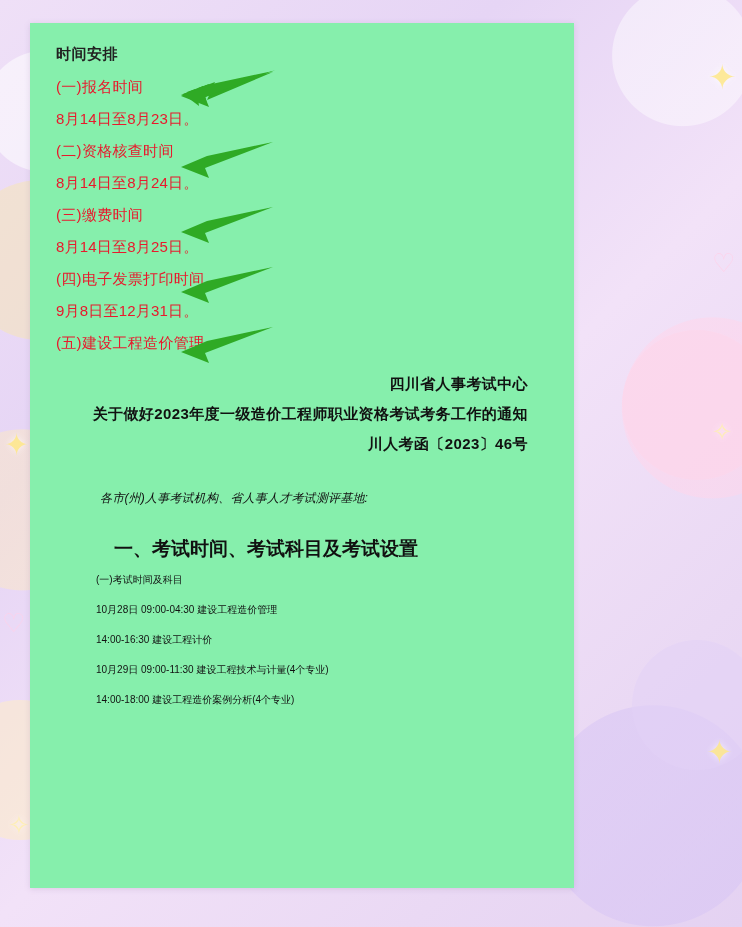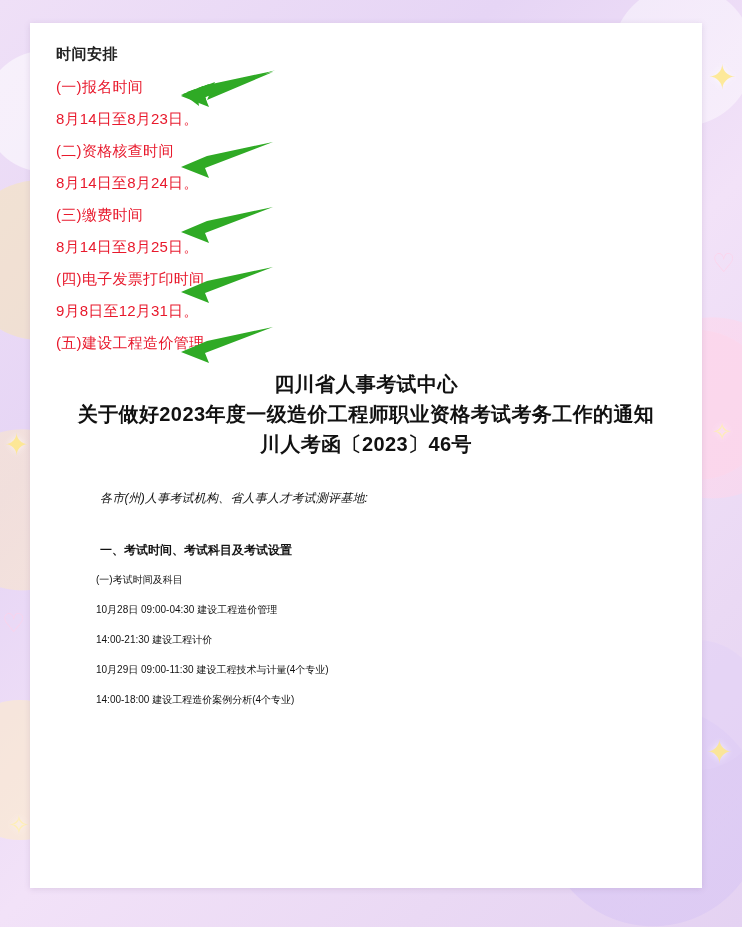--- a/index.html
+++ b/index.html
@@ -47,23 +47,23 @@
     font-size: 26px;
     line-height: 1;
     opacity: .8;
   }
 
   
   #sheet {
     position: absolute;
     left: 30px;
     top: 23px;
-    width: 672px;
+    width: 544px;
     height: 865px;
-    background: #ffffff;
+    background: #86efac;
     box-shadow: 0 1px 6px rgba(120, 90, 150, 0.18);
     overflow: hidden;
   }
 
   
   .sched {
     padding: 22px 0 0 26px;
     position: relative;
   }
   .sched-title {
@@ -92,40 +92,41 @@
     pointer-events: none;
   }
 
   
   .doc {
     padding: 0 46px;
     margin-top: 16px;
     color: #111;
   }
   .doc-head {
-    text-align: center;
-    font-size: 20px;
+    text-align: right;
+    font-size: 15px;
     font-weight: 700;
     line-height: 30px;
     letter-spacing: .4px;
   }
   .doc-para {
     font-size: 12px;
     line-height: 30px;
     text-align: justify;
     letter-spacing: .2px;
     font-style: italic;
   }
   .indent2 { text-indent: 2em; }
   .sec-title {
-    font-size: 12px;
+    font-size: 19px;
     font-weight: 700;
     line-height: 30px;
     text-indent: 2em;
     margin-top: 22px;
+    font-family: Liberation Mono, monospace;
   }
   .doc-item {
     font-size: 10px;
     line-height: 30px;
     text-indent: 2em;
   }
   .spacer-lg { height: 24px; }
 </style>
 </head>
 <body>
@@ -190,17 +191,17 @@
     <div class="doc-head l2">关于做好2023年度一级造价工程师职业资格考试考务工作的通知</div>
     <div class="doc-head">川人考函〔2023〕46号</div>
 
     <div class="spacer-lg"></div>
 
     <div class="doc-para indent2">各市(州)人事考试机构、省人事人才考试测评基地:</div>
 
     <div class="sec-title">一、考试时间、考试科目及考试设置</div>
     <div class="doc-item">(一)考试时间及科目</div>
     <div class="doc-item">10月28日 09:00-04:30 建设工程造价管理</div>
-    <div class="doc-item">14:00-21:30 建设工程计价</div>
+    <div class="doc-item">14:00-16:30 建设工程计价</div>
     <div class="doc-item">10月29日 09:00-11:30 建设工程技术与计量(4个专业)</div>
     <div class="doc-item">14:00-18:00 建设工程造价案例分析(4个专业)</div>
   </div>
 </div>
 
 </body></html>

